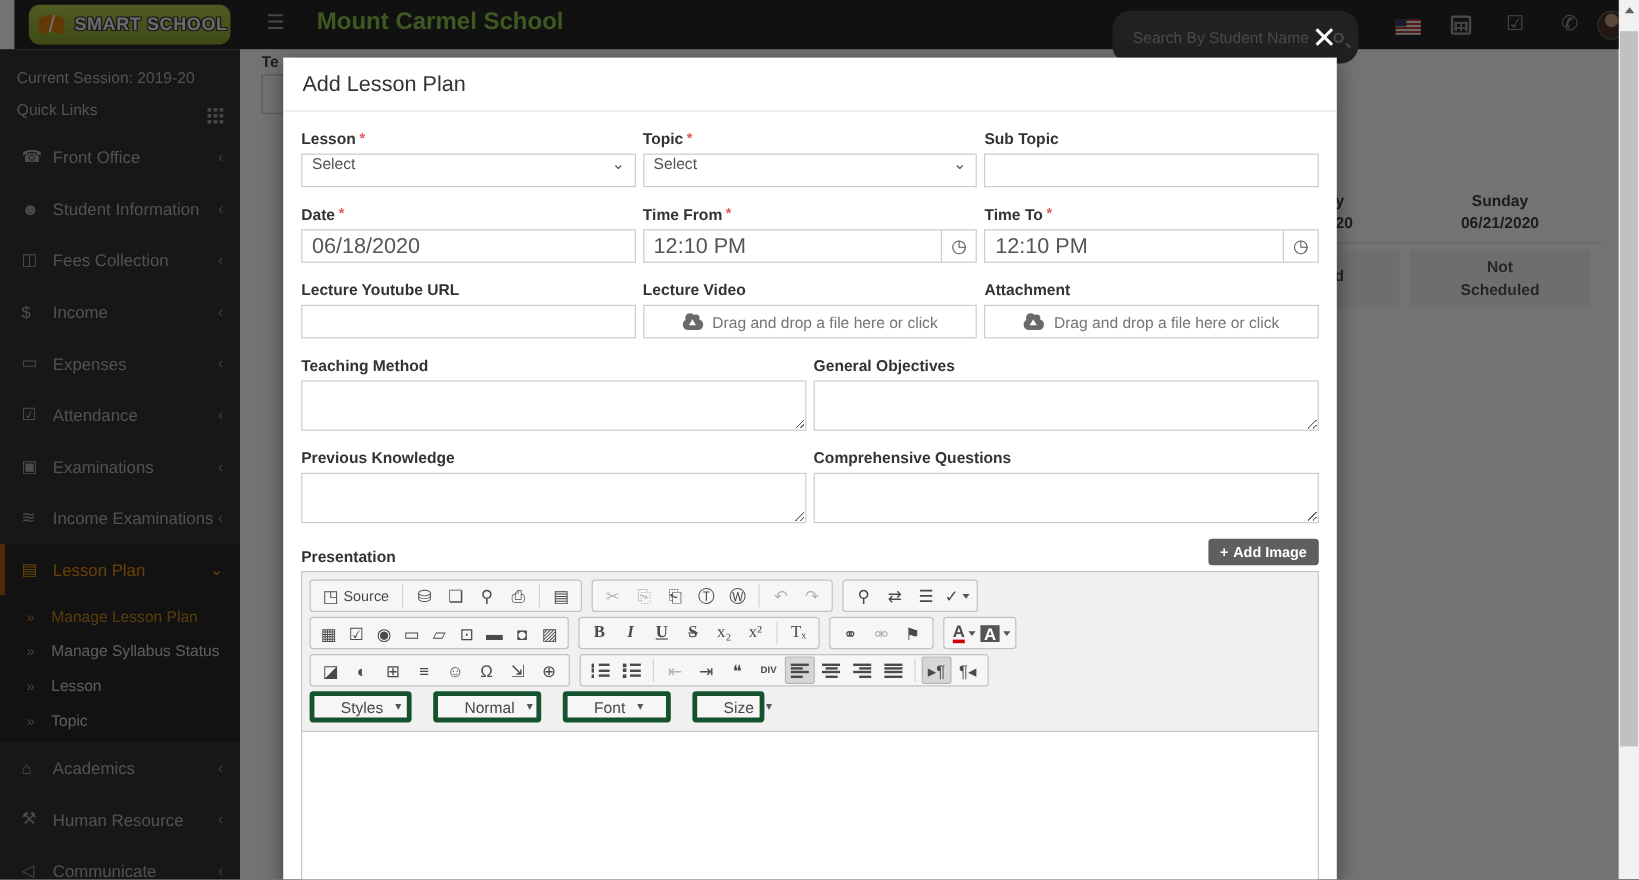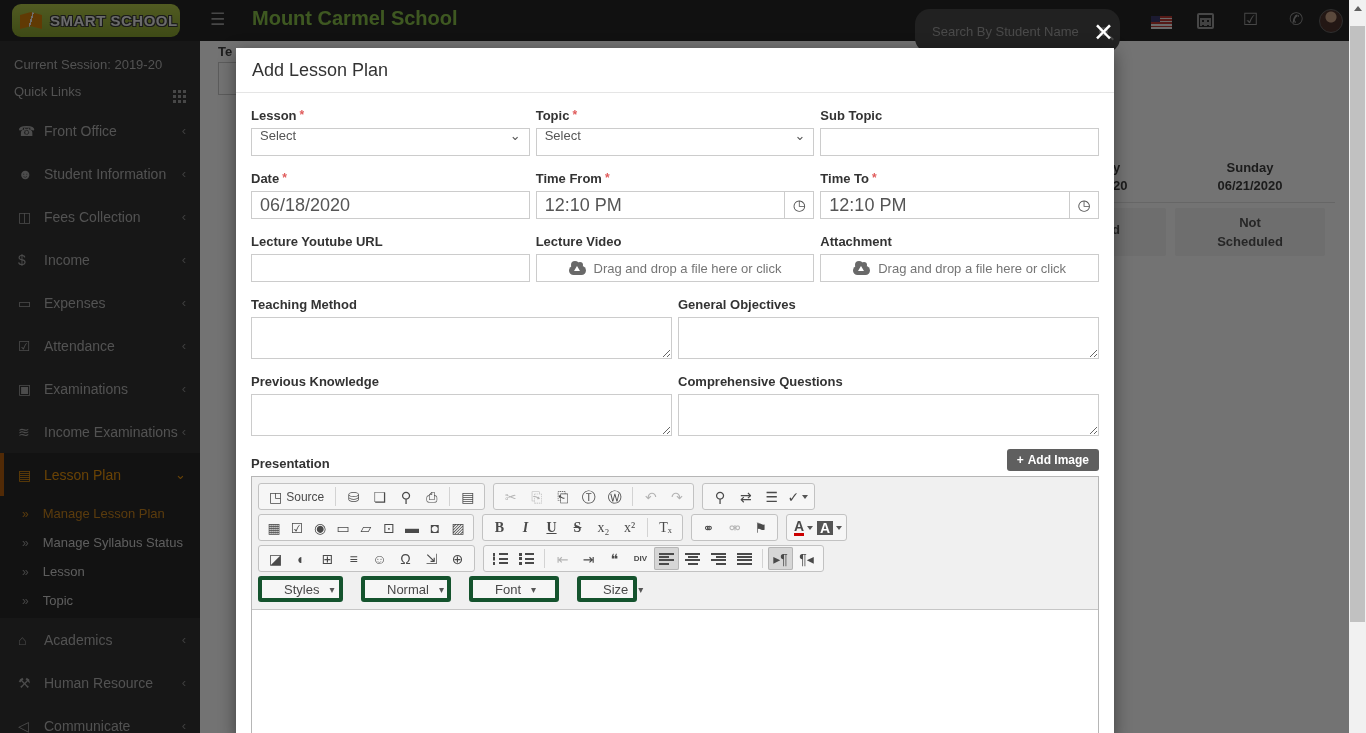--- a/index.html
+++ b/index.html
@@ -1,21 +1,21 @@
 <!DOCTYPE html>
 <html><head>
 <meta charset="utf-8">
 <style>
   html,body{margin:0;padding:0;background:#000;}
   *{box-sizing:border-box;}
   #app{position:relative;width:1366px;height:733px;overflow:hidden;
        font-family:"Liberation Sans","DejaVu Sans",sans-serif;background:#fff;}
 
   
-  .header{position:absolute;left:0;top:0;width:1349px;height:41px;background:#262626;z-index:2;}
+  .header{position:absolute;left:12px;top:0;width:1349px;height:41px;background:#262626;z-index:2;}
   .logo-pill{position:absolute;left:12px;top:4px;width:168px;height:33px;border-radius:9px;
     background:linear-gradient(#b3c94c,#8aa431);display:flex;align-items:center;padding-left:8px;}
   .book-ico{width:22px;height:17px;background:linear-gradient(105deg,#d8820a 47%,#f5f5f5 47% 53%,#d8820a 53%);
     clip-path:polygon(0 18%,50% 0,100% 18%,100% 100%,50% 84%,0 100%);margin-right:8px;}
   .logo-text{font-size:15px;font-weight:800;letter-spacing:.5px;color:#ececec;
     text-shadow:1px 1px 0 #3a3a3a,-1px 1px 0 #3a3a3a,1px -1px 0 #3a3a3a,-1px -1px 0 #3a3a3a;}
   .hamburger{position:absolute;left:210px;top:9px;font-size:17px;color:#9e9e9e;cursor:pointer;}
   .school-title{position:absolute;left:252px;top:7px;font-size:20px;font-weight:700;color:#8bc34a;}
   .search-pill{position:absolute;left:915px;top:9px;width:205px;height:44px;border-radius:15px;
     background:#4a4a4a;display:flex;align-items:center;padding:0 12px 0 15px;}
@@ -73,22 +73,22 @@
   .modal-close{position:absolute;top:-28px;right:0px;font-size:25px;font-weight:800;color:#fff;cursor:pointer;line-height:1;}
   .m-header{padding:12px 16px 11px;border-bottom:1px solid #e5e5e5;}
   .m-title{font-size:18px;font-weight:500;color:#333;}
   .m-body{flex:1;display:flex;flex-direction:column;padding:0 15px;min-height:0;}
   .frow{display:flex;gap:6px;}
   .fcol{flex:1;min-width:0;}
   .flabel{margin:15px 0 5px;font-size:13px;font-weight:600;color:#333;}
   .req{color:#e05c5c;font-size:12px;margin-left:3px;vertical-align:top;}
   .tinput{width:100%;height:28px;border:1px solid #ccc;padding:0 8px;font-size:18px;color:#555;
     font-family:inherit;outline:none;border-radius:0;background:#fff;}
-  .sel{width:100%;height:28px;border:1px solid #ccc;padding:12px 8px;font-size:13px;color:#555;
-    display:flex;align-items:flex-end;justify-content:space-between;cursor:pointer;background:#fff;}
+  .sel{width:100%;height:28px;border:1px solid #ccc;padding:0 8px;font-size:13px;color:#555;
+    display:flex;align-items:flex-start;justify-content:space-between;cursor:pointer;background:#fff;}
   .sel-caret{color:#555;font-size:13px;}
   .tgrp{display:flex;}
   .tgrp .tinput{flex:1;border-right:none;}
   .addon{width:30px;height:28px;border:1px solid #ccc;display:flex;align-items:center;justify-content:center;
     font-size:15px;color:#555;background:#fff;cursor:pointer;}
   .drop{height:28px;border:1px solid #ccc;display:flex;align-items:center;justify-content:center;gap:8px;
     color:#757575;font-size:13px;cursor:pointer;}
   .cloud{position:relative;width:17px;height:9px;background:#696969;border-radius:6px;margin-top:4px;flex:0 0 auto;}
   .cloud::before{content:"";position:absolute;left:2px;top:-5px;width:8px;height:8px;background:#696969;border-radius:50%;}
   .cloud::after{content:"";position:absolute;left:8px;top:-4px;width:6px;height:6px;background:#696969;border-radius:50%;}

